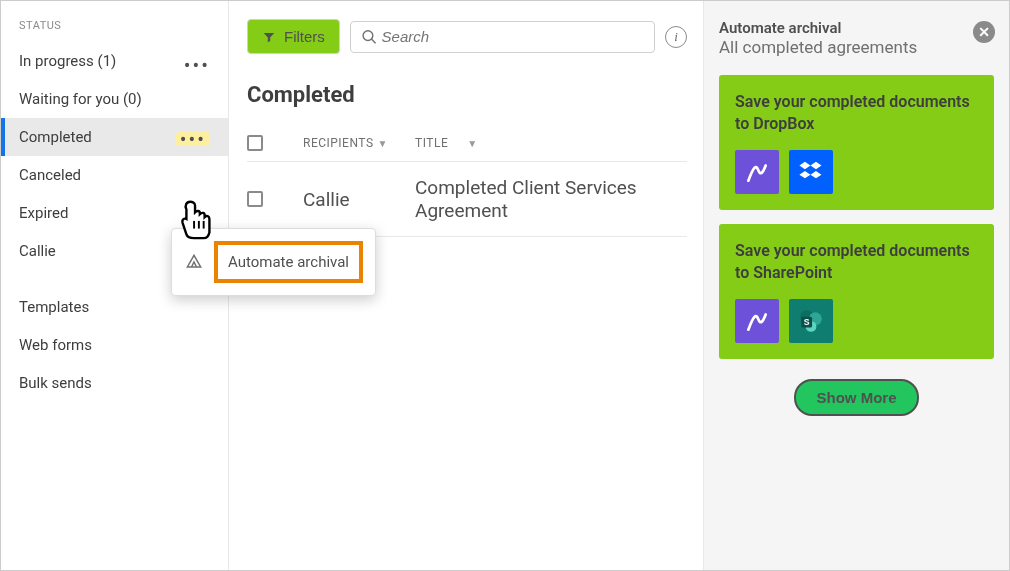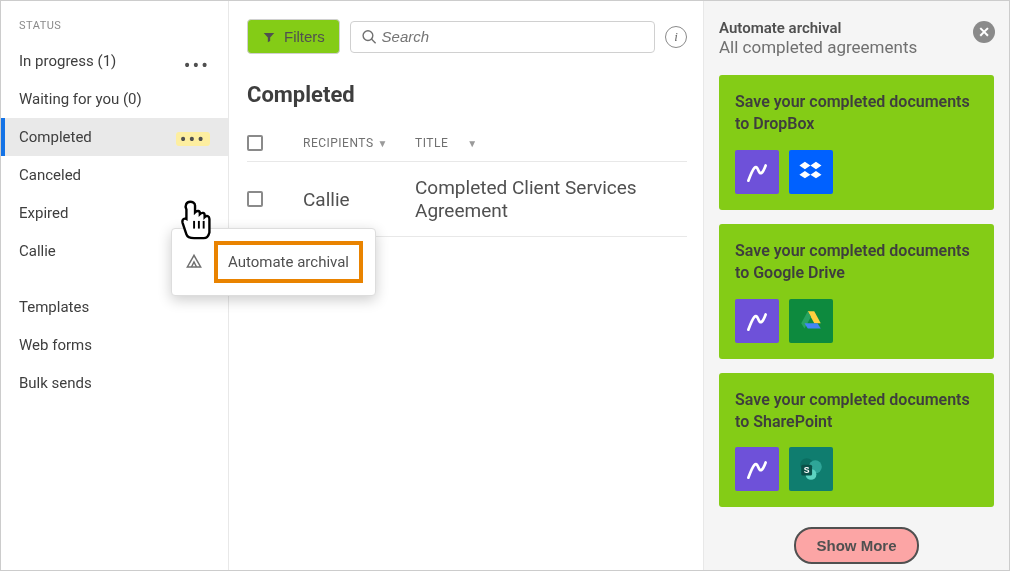--- a/index.html
+++ b/index.html
@@ -212,21 +212,21 @@
       justify-content: center;
       padding: 6px 0 14px 0;
     }
     .show-more {
       border: 2px solid #505050;
       border-radius: 18px;
       padding: 8px 20px;
       font-size: 15px;
       font-weight: 600;
       color: #505050;
-      background: #fca5a5;
+      background: #22c55e;
       cursor: pointer;
     }
     .tooltip {
       position: absolute;
       top: 227px;
       left: 170px;
       background: #fff;
       border: 1px solid #ddd;
       box-shadow: 0 4px 14px rgba(0,0,0,0.2);
       border-radius: 4px;
@@ -348,37 +348,20 @@
           </svg>
       </div>
       <div class="app-icon dropbox">
         <svg width="26" height="26" viewBox="0 0 24 24" fill="#fff">
             <path d="M6 3l6 4-6 4-6-4zM18 3l6 4-6 4-6-4zM6 13l6 4-6 4-6-4zM18 13l6 4-6 4-6-4z" transform="scale(0.85) translate(1.5 0)"></path>
           </svg>
       </div>
     </div>
   </div>
 
-  <div class="card">
-    <div class="card-title">Save your completed documents to Google Drive</div>
-    <div class="icon-row">
-      <div class="app-icon acrobat">
-        <svg width="26" height="26" viewBox="0 0 24 24" fill="#fff">
-            <path d="M4 20 C9 7 11 5 13 10 C15 15 17 14 20 6" stroke="#fff" stroke-width="2.5" fill="none" stroke-linecap="round"></path>
-          </svg>
-      </div>
-      <div class="app-icon gdrive">
-        <svg width="26" height="26" viewBox="0 0 24 24">
-            <path fill="#ffcf3f" d="M9 3h6l6 11h-6z"></path>
-            <path fill="#28a362" d="M9 3l-6 11 3 5 6-11z"></path>
-            <path fill="#4285f4" d="M3 14h12l3 5H6z" transform="translate(3 0)"></path>
-          </svg>
-      </div>
-    </div>
-  </div>
 
   <div class="card">
     <div class="card-title">Save your completed documents to SharePoint</div>
     <div class="icon-row">
       <div class="app-icon acrobat">
         <svg width="26" height="26" viewBox="0 0 24 24" fill="#fff">
             <path d="M4 20 C9 7 11 5 13 10 C15 15 17 14 20 6" stroke="#fff" stroke-width="2.5" fill="none" stroke-linecap="round"></path>
           </svg>
       </div>
       <div class="app-icon sharepoint">

